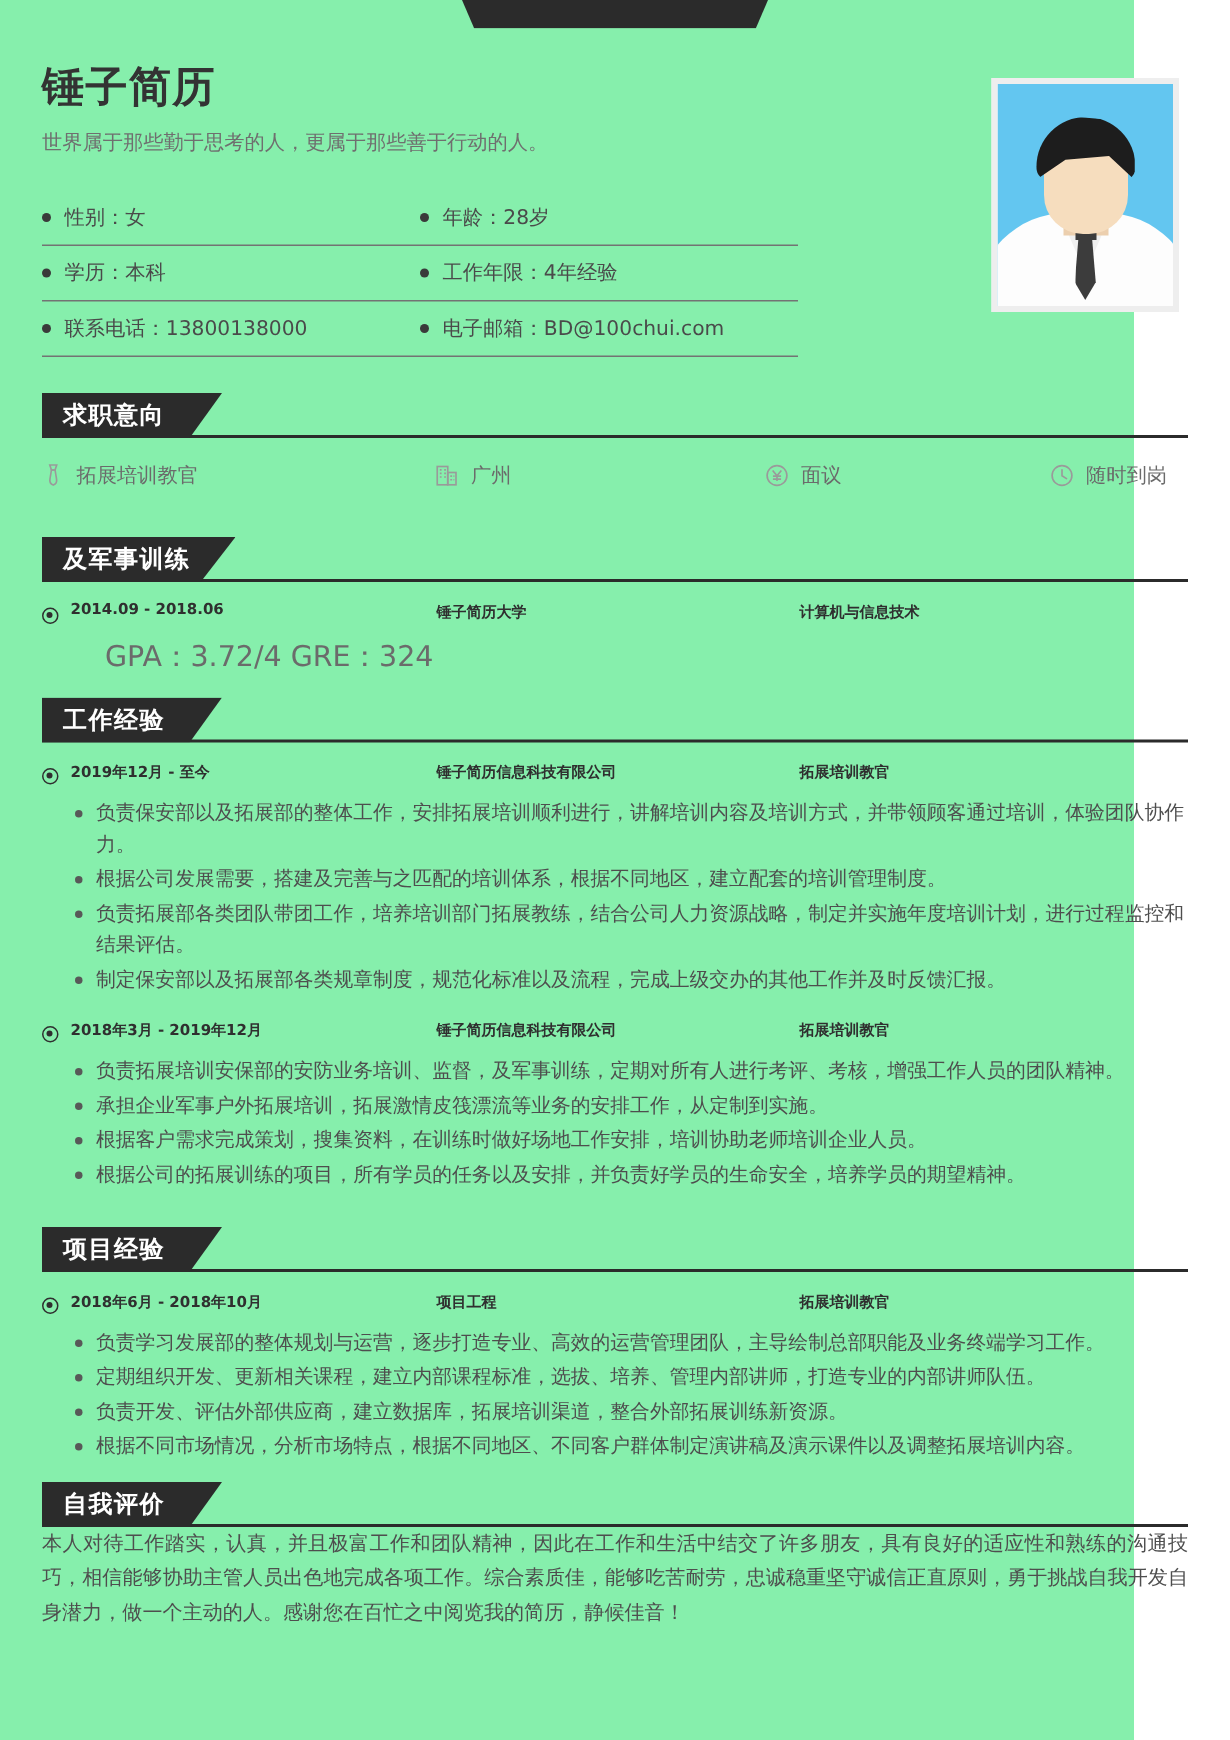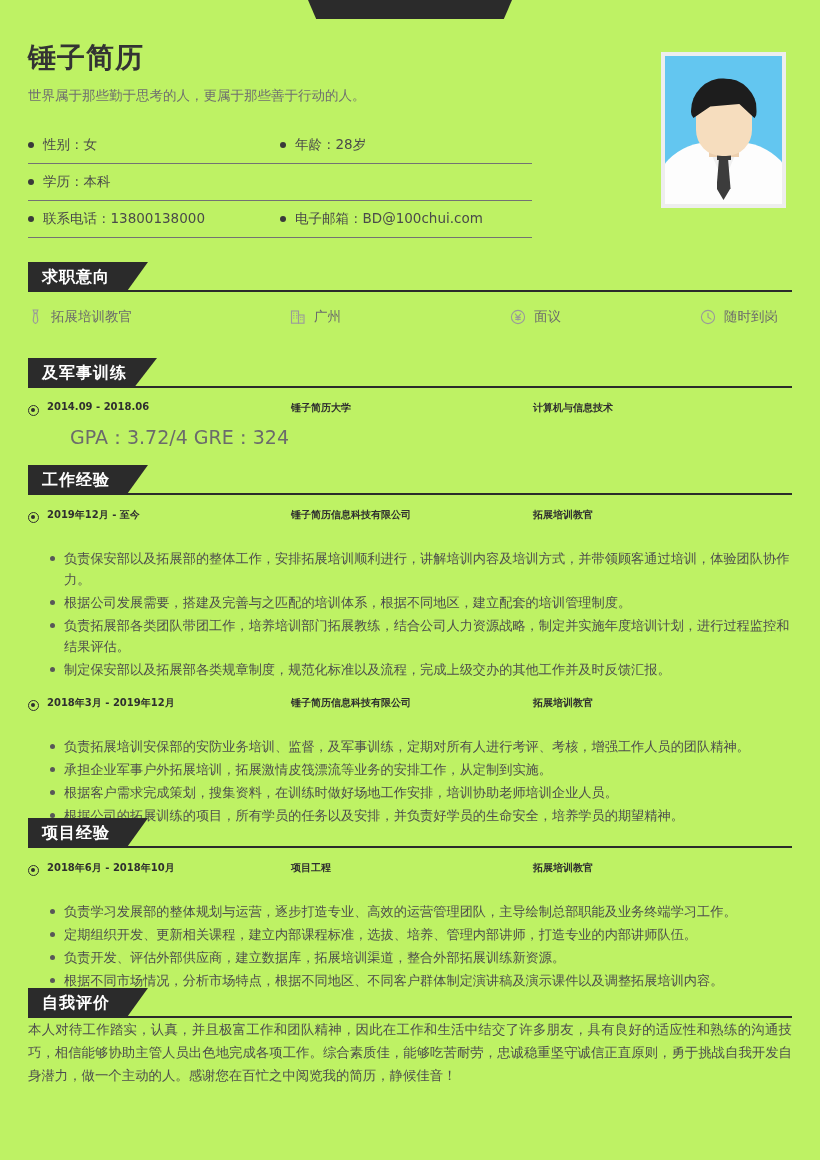--- a/index.html
+++ b/index.html
@@ -9,23 +9,23 @@
     width: 820px;
     height: 1160px;
     background: #ffffff;
     font-family: "DejaVu Sans", "Liberation Sans", sans-serif;
     color: #3b3b3b;
     overflow: hidden;
   }
 
   .page {
     position: relative;
-    width: 820px;
+    width: 756px;
     height: 1160px;
-    background: #bef264;
+    background: #86efac;
   }
 
   
   .top-tab {
     position: absolute;
     top: 0;
     left: 308px;
     width: 204px;
     height: 19px;
     background: #2b2b2b;
@@ -264,21 +264,21 @@
   .e-date { position: absolute; left: 19px; top: 0; white-space: nowrap; }
   .e-org  { position: absolute; left: 263px; top: 0; white-space: nowrap; }
   .e-role { position: absolute; left: 505px; top: 0; white-space: nowrap; }
   .e-sub {
     margin-left: 42px;
     margin-top: 4px;
     font-size: 19px;
     color: #6b6b6b;
   }
 
-  .bullets { margin-top: 20px; }
+  .bullets { margin-top: 4px; }
   .bullet {
     position: relative;
     padding-left: 36px;
     font-size: 13.2px;
     line-height: 21px;
     color: #4e4e4e;
     margin-top: 2px;
   }
   .bullet::before {
     content: "";
@@ -317,20 +317,24 @@
         </div>
         <div class="info-cell">
           <span class="dot"></span>
           <span>年龄：28岁</span>
         </div>
       </div>
       <div class="info-row">
         <div class="info-cell">
           <span class="dot"></span>
           <span>学历：本科</span>
+        </div>
+        <div class="info-cell">
+          <span class="dot"></span>
+          <span>工作年限：4年经验</span>
         </div>
       </div>
       <div class="info-row">
         <div class="info-cell">
           <span class="dot"></span>
           <span>联系电话：13800138000</span>
         </div>
         <div class="info-cell">
           <span class="dot"></span>
           <span>电子邮箱：BD@100chui.com</span>

